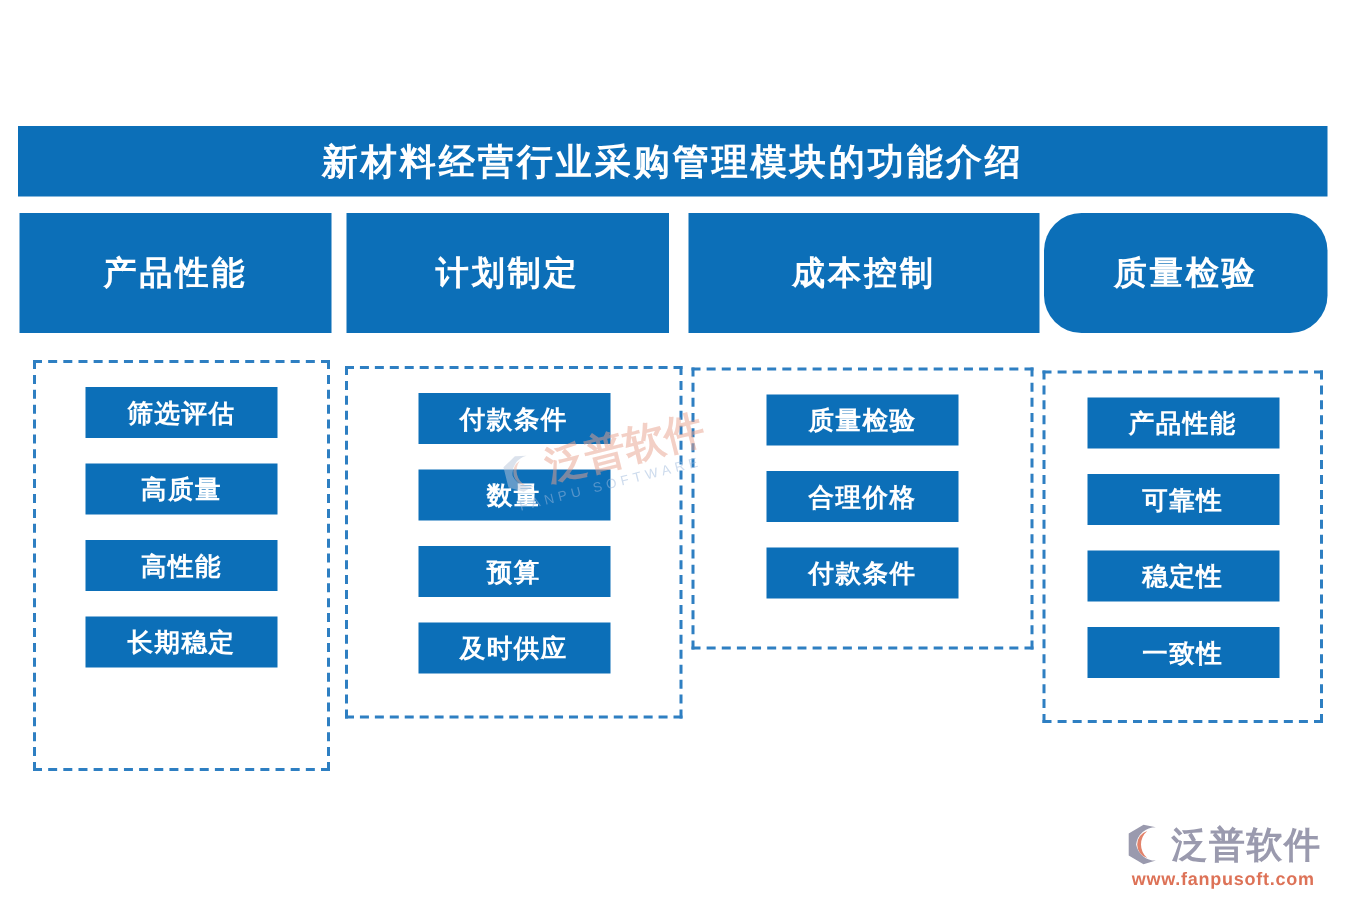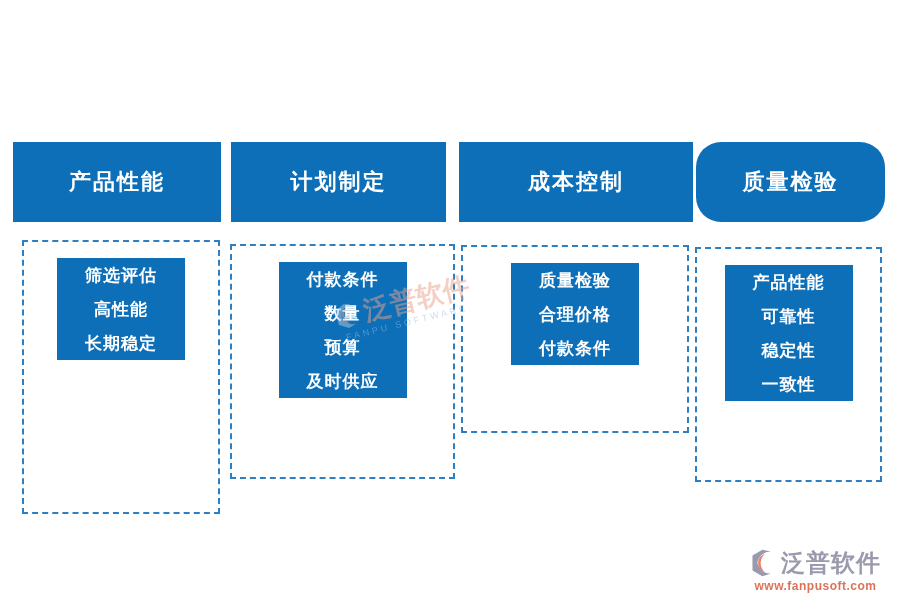--- a/index.html
+++ b/index.html
@@ -23,21 +23,21 @@
   .h4{left:696px;width:189px;border-radius:25px;}
   .dash-box{
     position:absolute;border:2px dashed #2e7fc2;box-sizing:border-box;
     display:flex;flex-direction:column;align-items:center;padding-top:16px;
   }
   .b1{left:22px;top:240px;width:198px;height:274px;}
   .b2{left:230px;top:244px;width:225px;height:235px;}
   .b3{left:461px;top:245px;width:228px;height:188px;}
   .b4{left:695px;top:247px;width:187px;height:235px;}
   .fn-btn{
-    width:128px;height:34px;background:#0c6fb8;color:#ffffff;
+    width:128px;height:34px;margin-bottom:17px;background:#0c6fb8;color:#ffffff;
     display:flex;align-items:center;justify-content:center;flex:0 0 auto;
     font-size:17px;font-weight:bold;letter-spacing:1px;
   }
   .watermark{
     position:absolute;left:334px;top:284px;transform:rotate(-14deg);
     opacity:0.5;pointer-events:none;z-index:3;
   }
   .wm-row{display:flex;align-items:center;gap:4px;}
   .wm-text{font-size:27px;font-weight:bold;color:#e9a28e;}
   .wm-sub{font-size:9px;letter-spacing:3px;color:#9db9dc;text-align:center;margin-top:-2px;}
@@ -48,28 +48,30 @@
   .logo-text{font-size:24px;font-weight:bold;color:#9a9aae;letter-spacing:1px;}
   .logo-url{font-size:12px;font-weight:bold;color:#dd7257;margin-top:0px;letter-spacing:0.5px;}
   
   .dash-box .fn-btn{z-index:2;}
 </style>
 </head>
 <body>
 
 <div class="canvas">
 
+  <div class="title-bar">新材料经营行业采购管理模块的功能介绍</div>
 
   <div class="col-header h1">产品性能</div>
   <div class="col-header h2">计划制定</div>
   <div class="col-header h3">成本控制</div>
   <div class="col-header h4">质量检验</div>
 
   <div class="dash-box b1">
       <div class="fn-btn">筛选评估</div>
+      <div class="fn-btn">高质量</div>
       <div class="fn-btn">高性能</div>
       <div class="fn-btn">长期稳定</div>
     </div>
   <div class="dash-box b2">
       <div class="fn-btn">付款条件</div>
       <div class="fn-btn">数量</div>
       <div class="fn-btn">预算</div>
       <div class="fn-btn">及时供应</div>
     </div>
   <div class="dash-box b3">

